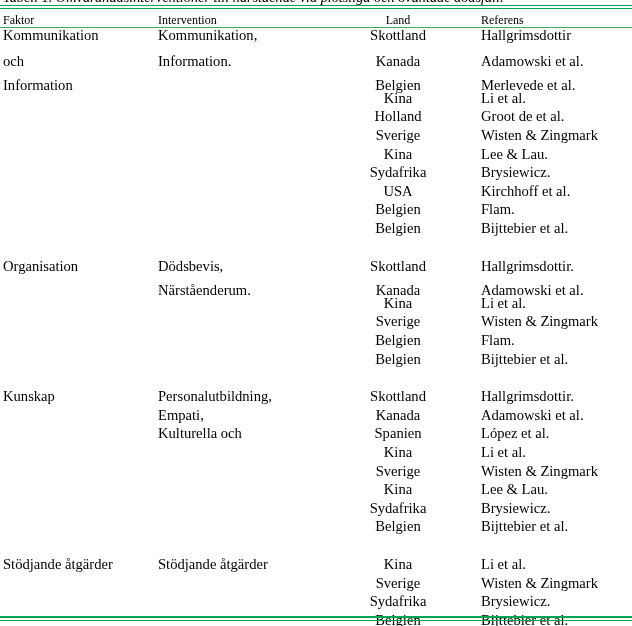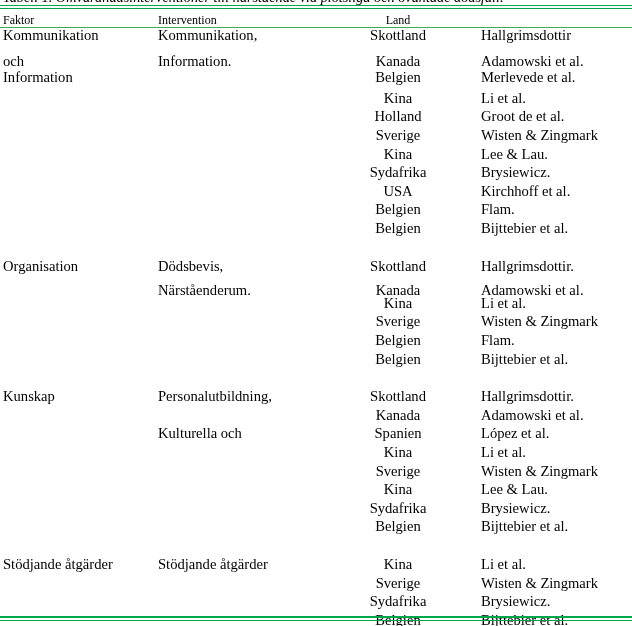--- a/index.html
+++ b/index.html
@@ -90,38 +90,39 @@
 
   <div class="caption">Tabell 1. Omvårdnadsinterventioner till närstående vid plötsliga och oväntade dödsfall.</div>
 
   <div class="rule thin rule-top-a"></div>
   <div class="rule thin rule-top-b"></div>
 
   <div class="row header" style="top: 11px;">
     <div class="cell c-faktor">Faktor</div>
     <div class="cell c-intervention">Intervention</div>
     <div class="cell c-land">Land</div>
+    <div class="cell c-referens">Referens</div>
   </div>
 
   <div class="rule mid rule-head"></div>
 
   <div class="grid" id="grid">
       <div class="row" style="top: 26px;">
         <div class="cell c-faktor">Kommunikation</div>
         <div class="cell c-intervention">Kommunikation,</div>
         <div class="cell c-land">Skottland</div>
         <div class="cell c-referens">Hallgrimsdottir</div>
       </div>
       <div class="row" style="top: 51.6px;">
         <div class="cell c-faktor">och</div>
         <div class="cell c-intervention">Information.</div>
         <div class="cell c-land">Kanada</div>
         <div class="cell c-referens">Adamowski et al.</div>
       </div>
-      <div class="row" style="top: 68px;">
+      <div class="row" style="top: 76px;">
         <div class="cell c-faktor">Information</div>
         <div class="cell c-intervention"></div>
         <div class="cell c-land">Belgien</div>
         <div class="cell c-referens">Merlevede et al.</div>
       </div>
       <div class="row" style="top: 88.8px;">
         <div class="cell c-faktor"></div>
         <div class="cell c-intervention"></div>
         <div class="cell c-land">Kina</div>
         <div class="cell c-referens">Li et al.</div>
@@ -205,20 +206,21 @@
         <div class="cell c-referens">Bijttebier et al.</div>
       </div>
       <div class="row" style="top: 387.2px;">
         <div class="cell c-faktor">Kunskap</div>
         <div class="cell c-intervention">Personalutbildning,</div>
         <div class="cell c-land">Skottland</div>
         <div class="cell c-referens">Hallgrimsdottir.</div>
       </div>
       <div class="row" style="top: 405.8px;">
         <div class="cell c-faktor"></div>
+        <div class="cell c-intervention">Empati,</div>
         <div class="cell c-land">Kanada</div>
         <div class="cell c-referens">Adamowski et al.</div>
       </div>
       <div class="row" style="top: 424.4px;">
         <div class="cell c-faktor"></div>
         <div class="cell c-intervention">Kulturella och</div>
         <div class="cell c-land">Spanien</div>
         <div class="cell c-referens">López et al.</div>
       </div>
       <div class="row" style="top: 443px;">

